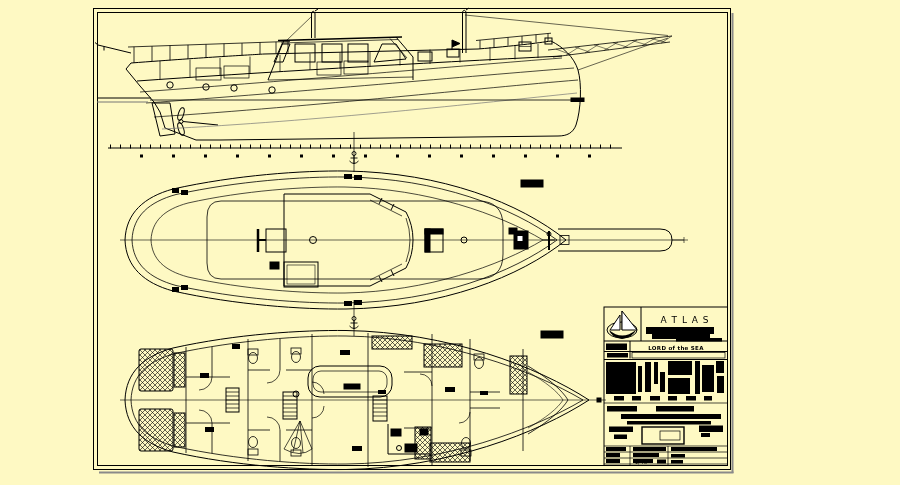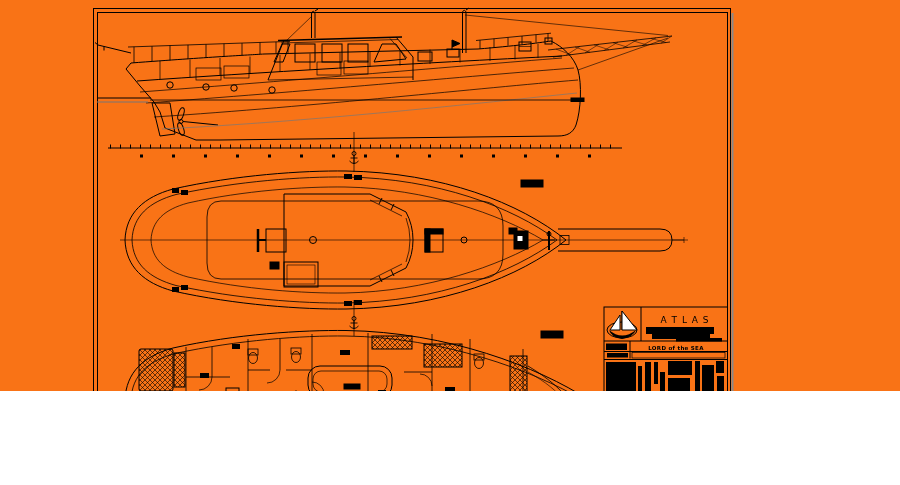--- a/index.html
+++ b/index.html
@@ -1,16 +1,16 @@
 <!DOCTYPE html>
 <html><head>
 <meta charset="utf-8">
 <style>
   html,body{margin:0;padding:0;background:#ffffff;}
-  .canvas{position:relative;width:900px;height:391px;background:#f97316;overflow:hidden;
+  .canvas{position:relative;width:900px;height:485px;background:#fef9c3;overflow:hidden;
           font-family:"DejaVu Sans", "Liberation Sans", sans-serif;}
   svg{display:block;}
   svg text{fill:#000;}
   .co-name{font-size:9px;letter-spacing:1px;}
   .vessel{font-size:5.5px;font-weight:bold;letter-spacing:.3px;}
   .scale{font-size:5.5px;}
 </style>
 </head>
 <body>
 

